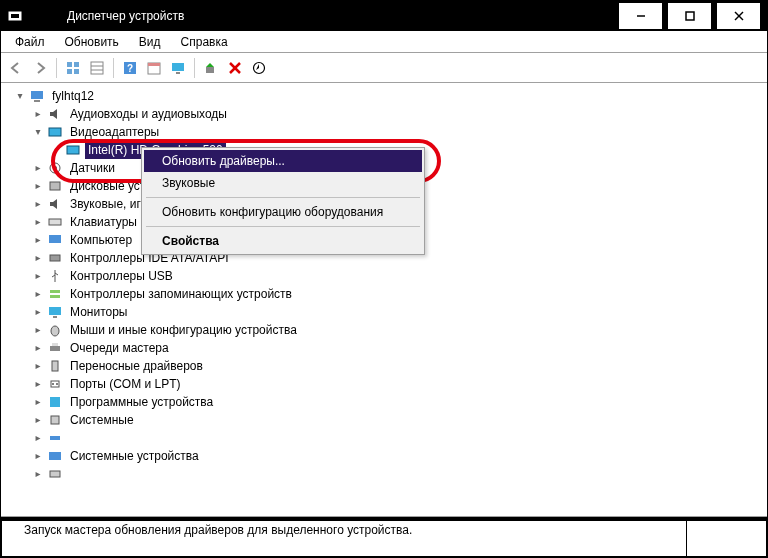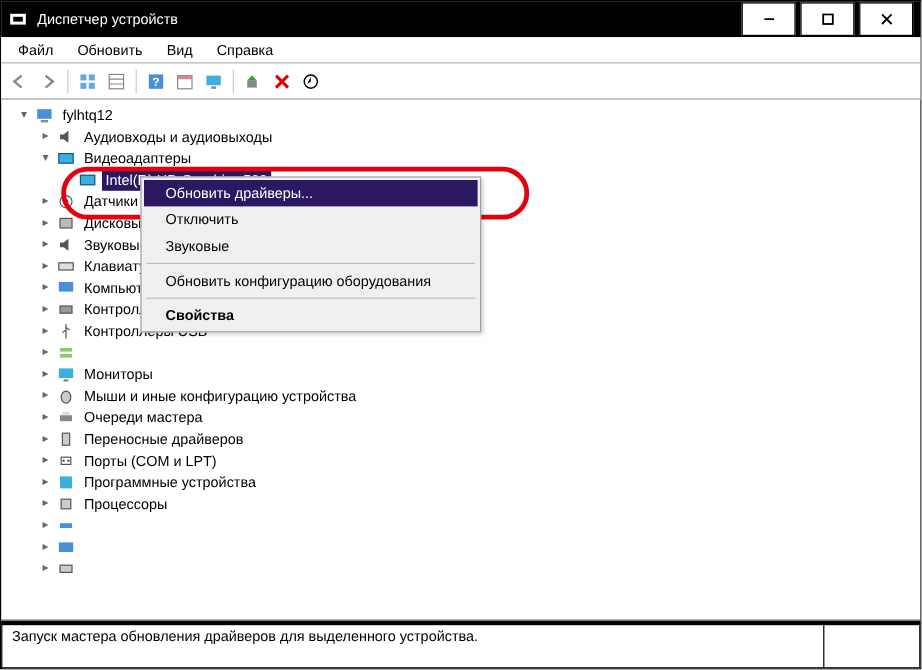--- a/index.html
+++ b/index.html
@@ -1,20 +1,20 @@
 <!DOCTYPE html>
 <html><head>
 <meta charset="utf-8">
 <style>
   * { box-sizing: border-box; }
   html, body { margin: 0; padding: 0; font-family: "Segoe UI", Tahoma, sans-serif; font-size: 12px; background: #fff; }
   .window { width: 768px; height: 558px; border: 1px solid #000; display: flex; flex-direction: column; background: #fff; }
   .titlebar { height: 30px; background: #000; color: #fff; display: flex; align-items: center; padding: 0 6px; }
   .titlebar .title-icon { width: 16px; height: 16px; margin-right: 8px; display: flex; align-items: center; justify-content: center; }
-  .titlebar .title-text { flex: 1; font-size: 12px; }
+  .titlebar .title-text { flex: 1; font-size: 12px; margin-left: 36px; }
   .titlebar .win-btn { width: 45px; height: 28px; display: flex; align-items: center; justify-content: center; color: #000; background: #fff; border: 1px solid #000; margin-left: 4px; }
   .titlebar .win-btn svg { stroke: #000; }
   .menubar { height: 22px; border-bottom: 1px solid #a0a0a0; display: flex; align-items: center; padding: 0 4px; background: #fff; }
   .menubar .menu-item { padding: 0 10px; cursor: default; }
   .toolbar { height: 30px; border-bottom: 1px solid #a0a0a0; display: flex; align-items: center; padding: 0 4px; background: #fff; gap: 2px; }
   .toolbar .tb-btn { width: 22px; height: 22px; display: flex; align-items: center; justify-content: center; border: 1px solid transparent; }
   .toolbar .tb-sep { width: 1px; height: 20px; background: #ccc; margin: 0 3px; }
   .body-area { flex: 1; display: flex; flex-direction: column; overflow: hidden; border-bottom: 1px solid #a0a0a0; position: relative; }
   .tree { flex: 1; overflow: auto; padding: 4px 0 4px 8px; position: relative; }
   .tree-row { display: flex; align-items: center; height: 18px; line-height: 18px; white-space: nowrap; }
@@ -26,21 +26,21 @@
   .indent-0 { padding-left: 4px; }
   .indent-1 { padding-left: 22px; }
   .indent-2 { padding-left: 40px; }
   .annot-circle { position: absolute; border: 4px solid #e3000f; border-radius: 30px; pointer-events: none; }
   .context-menu { position: absolute; background: #f0f0f0; border: 1px solid #a0a0a0; box-shadow: 2px 2px 4px rgba(0,0,0,.2); width: 284px; z-index: 10; padding: 2px; }
   .ctx-item { padding: 4px 18px; font-size: 12px; cursor: default; }
   .ctx-item.hl { background: #2b1861; color: #fff; }
   .ctx-sep { height: 1px; background: #c0c0c0; margin: 3px 2px; }
   .ctx-item.bold { font-weight: bold; }
   .statusbar-frame { height: 40px; border-top: 4px solid #000; display: flex; }
-  .statusbar-frame .status-left { flex: 1; border: 1px solid #000; border-top: none; padding: 2px 8px; }
+  .statusbar-frame .status-left { flex: 1; border: 1px solid #000; border-top: none; padding: 2px 22px; }
   .statusbar-frame .status-right { width: 80px; border: 1px solid #000; border-top: none; border-left: none; }
 </style>
 </head>
 <body>
 
 <div class="window">
 
   <div class="titlebar">
     <span class="title-icon">
       <svg width="14" height="14" viewBox="0 0 14 14">
@@ -257,20 +257,21 @@
       </div>
 
       <div class="tree-row indent-1">
         <span class="expander">▸</span>
         <span class="node-icon">
             <svg width="14" height="14">
               <rect x="2" y="3" width="10" height="3" fill="#8c6"></rect>
               <rect x="2" y="8" width="10" height="3" fill="#8c6"></rect>
             </svg>
           </span>
+        <span class="node-label">Контроллеры запоминающих устройств</span>
       </div>
 
       <div class="tree-row indent-1">
         <span class="expander">▸</span>
         <span class="node-icon">
             <svg width="14" height="14">
               <rect x="1" y="2" width="12" height="8" fill="#3bb0e0"></rect>
               <rect x="5" y="11" width="4" height="2" fill="#888"></rect>
             </svg>
           </span>
@@ -330,55 +331,55 @@
         <span class="node-label">Программные устройства</span>
       </div>
 
       <div class="tree-row indent-1">
         <span class="expander">▸</span>
         <span class="node-icon">
             <svg width="14" height="14">
               <rect x="3" y="3" width="8" height="8" fill="#ccc" stroke="#555"></rect>
             </svg>
           </span>
-        <span class="node-label">Процессоры</span>
+        <span class="node-label">Системные</span>
       </div>
 
       <div class="tree-row indent-1">
         <span class="expander">▸</span>
         <span class="node-icon">
             <svg width="14" height="14">
               <rect x="2" y="5" width="10" height="4" fill="#4a90d9"></rect>
             </svg>
           </span>
       </div>
 
       <div class="tree-row indent-1">
         <span class="expander">▸</span>
         <span class="node-icon">
             <svg width="14" height="14">
               <rect x="1" y="3" width="12" height="8" fill="#4a90d9"></rect>
             </svg>
           </span>
+        <span class="node-label">Системные устройства</span>
       </div>
 
       <div class="tree-row indent-1">
         <span class="expander">▸</span>
         <span class="node-icon">
             <svg width="14" height="14">
               <rect x="2" y="4" width="10" height="6" fill="#ccc" stroke="#555"></rect>
             </svg>
           </span>
       </div>
 
       <div class="annot-circle" style="left:50px; top:56px; width:390px; height:44px;"></div>
 
-      <div class="context-menu" style="left:116px; top:64px;">
+      <div class="context-menu" style="left:140px; top:64px;">
         <div class="ctx-item hl">Обновить драйверы...</div>
-        <div class="ctx-item">Отключить</div>
         <div class="ctx-item">Звуковые</div>
         <div class="ctx-sep"></div>
         <div class="ctx-item">Обновить конфигурацию оборудования</div>
         <div class="ctx-sep"></div>
         <div class="ctx-item bold">Свойства</div>
       </div>
 
     </div>
   </div>
 

